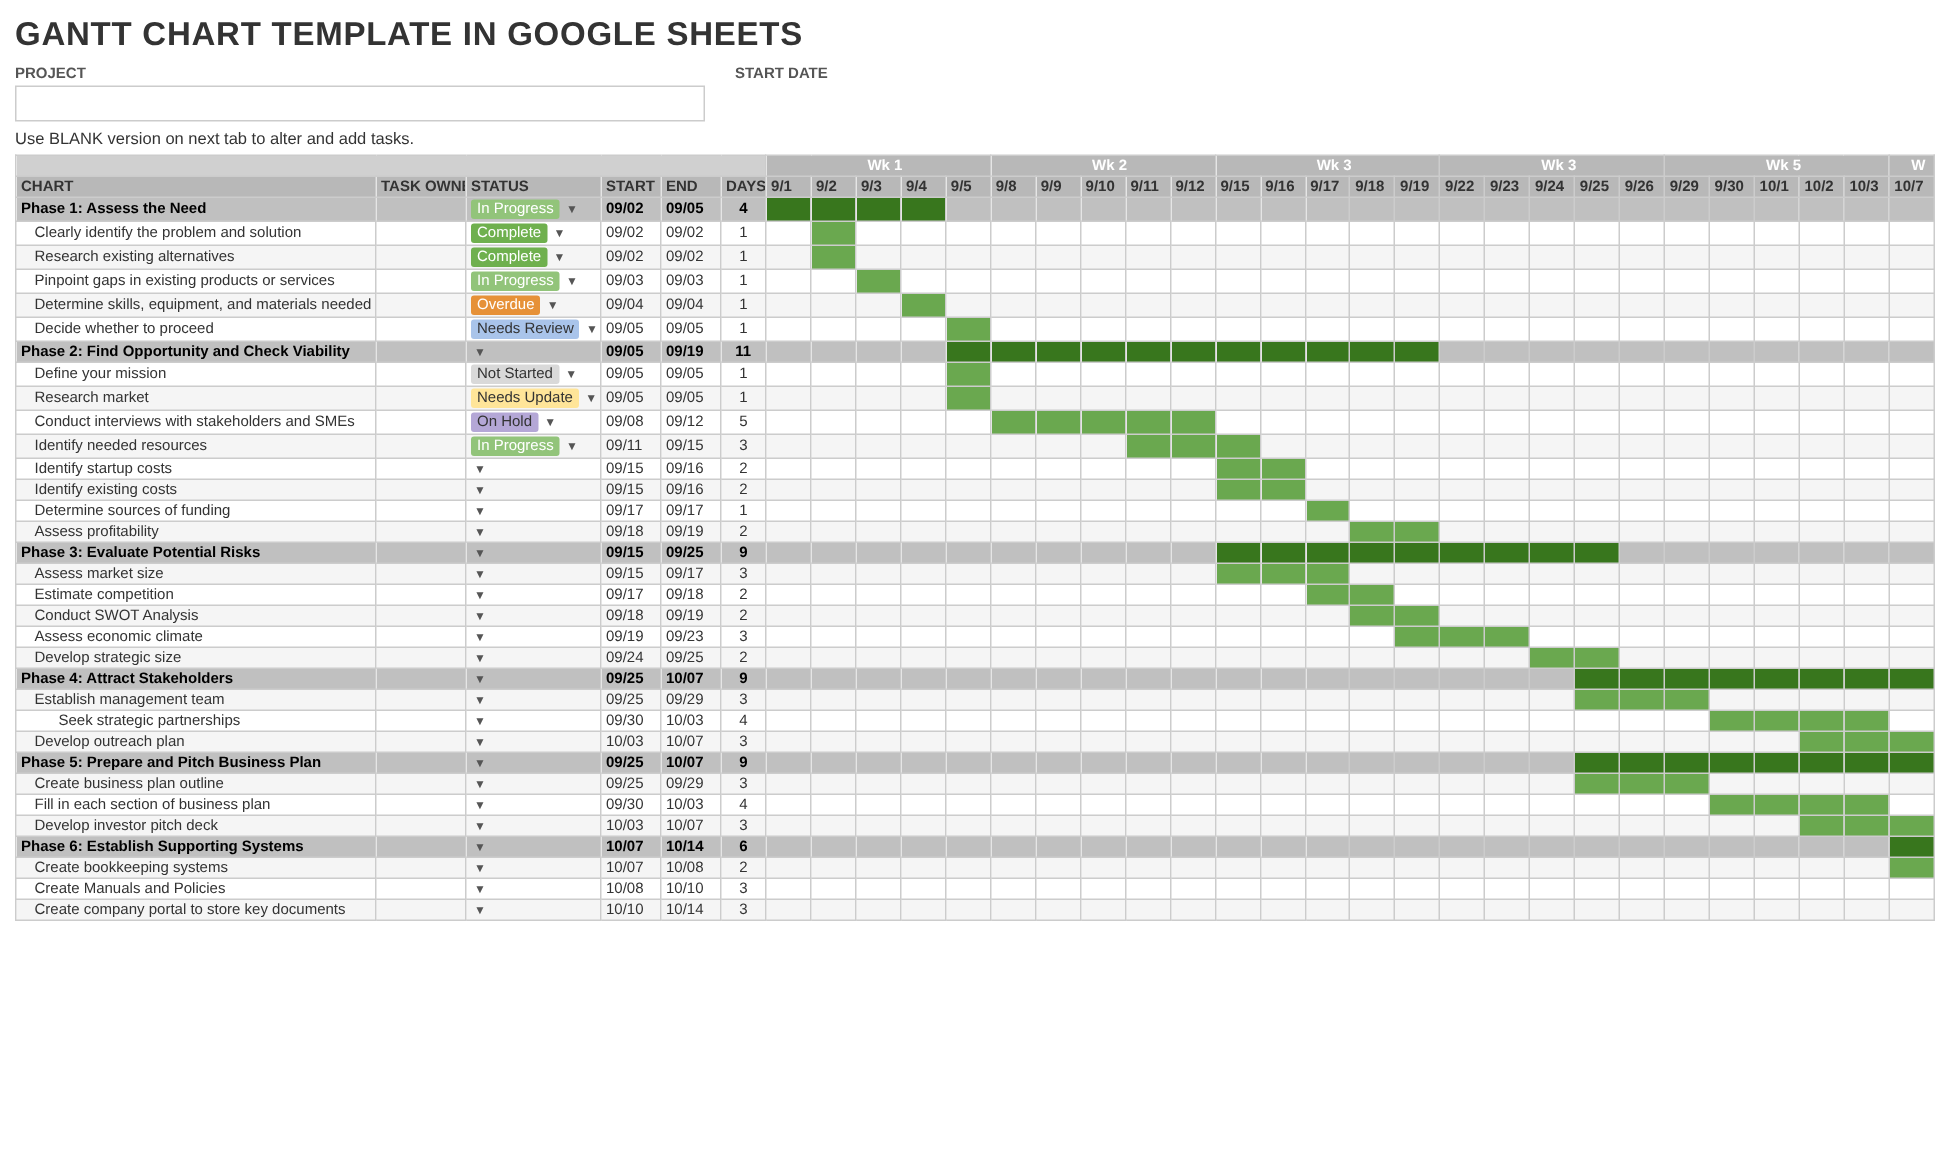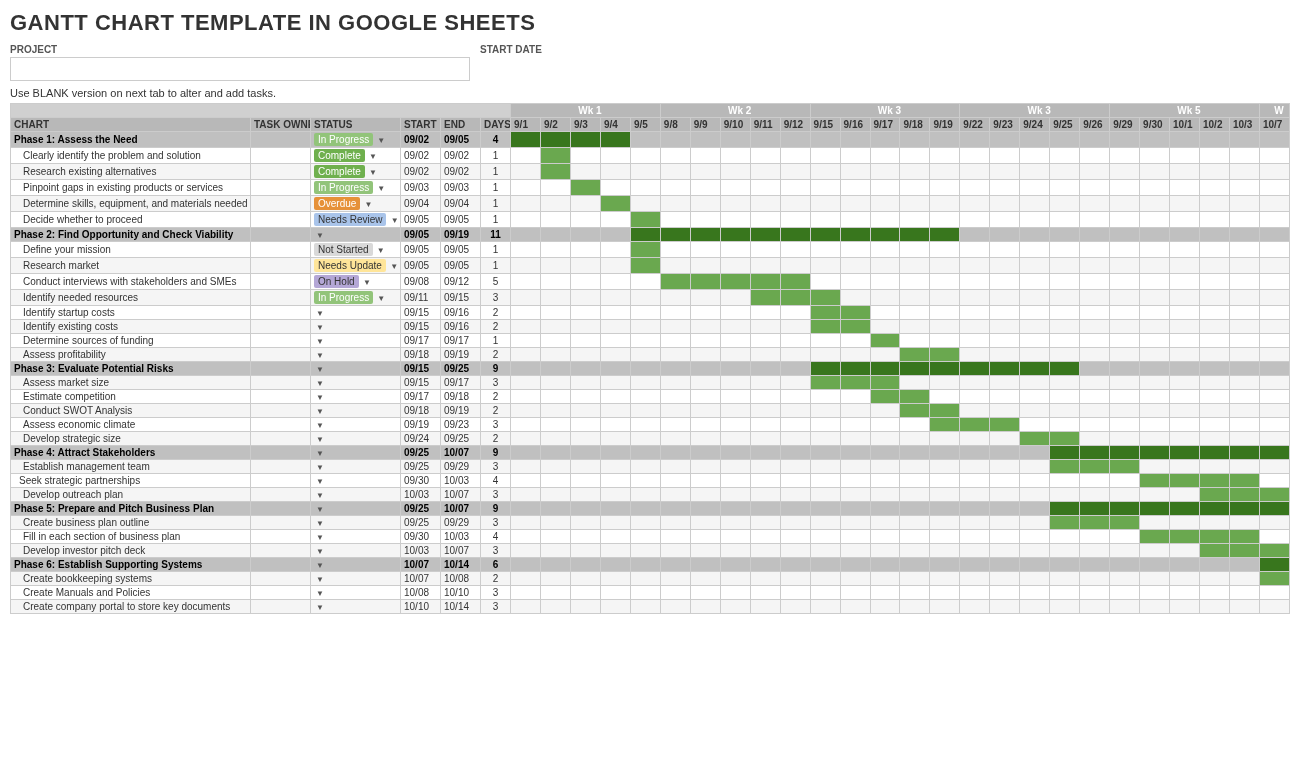--- a/index.html
+++ b/index.html
@@ -35,21 +35,21 @@
 
     .project-input {
       width: 460px;
       height: 24px;
       border: 1px solid #ccc;
       padding: 2px 4px;
       font-size: 11px;
     }
 
     .start-date-block {
-      margin-left: 0;
+      margin-left: 10px;
     }
 
     .start-date-label {
       font-size: 10px;
       font-weight: bold;
       color: #555;
       margin-bottom: 2px;
     }
 
     .start-date-value {
@@ -1026,21 +1026,21 @@
           <td style="padding: 0px; background: rgb(106, 168, 79);"></td>
           <td style="padding: 0px; background: rgb(106, 168, 79);"></td>
           <td style="padding: 0px; background: rgb(106, 168, 79);"></td>
           <td style="padding: 0px; background: rgb(245, 245, 245);"></td>
           <td style="padding: 0px; background: rgb(245, 245, 245);"></td>
           <td style="padding: 0px; background: rgb(245, 245, 245);"></td>
           <td style="padding: 0px; background: rgb(245, 245, 245);"></td>
           <td style="padding: 0px; background: rgb(245, 245, 245);"></td>
         </tr>
         <tr class="task-row">
-          <td style="font-weight: normal; padding-left: 8px;">Seek strategic partnerships</td>
+          <td style="font-weight: normal; padding-left: 28px;">Seek strategic partnerships</td>
           <td></td>
           <td><span class="dropdown-arrow">▼</span></td>
           <td style="font-weight: normal;">09/30</td>
           <td style="font-weight: normal;">10/03</td>
           <td style="font-weight: normal; text-align: center;">4</td>
           <td style="padding: 0px; background: rgb(255, 255, 255);"></td>
           <td style="padding: 0px; background: rgb(255, 255, 255);"></td>
           <td style="padding: 0px; background: rgb(255, 255, 255);"></td>
           <td style="padding: 0px; background: rgb(255, 255, 255);"></td>
           <td style="padding: 0px; background: rgb(255, 255, 255);"></td>

